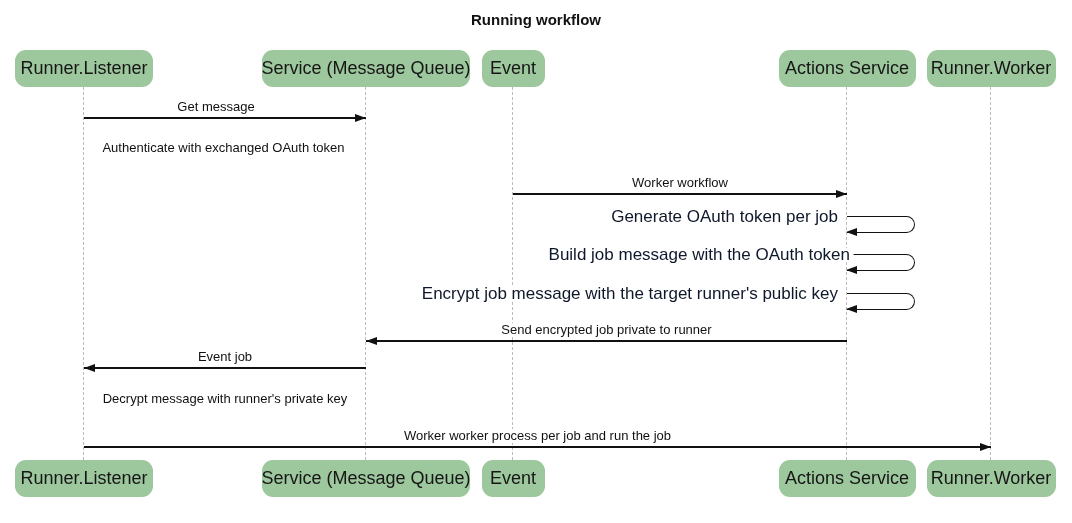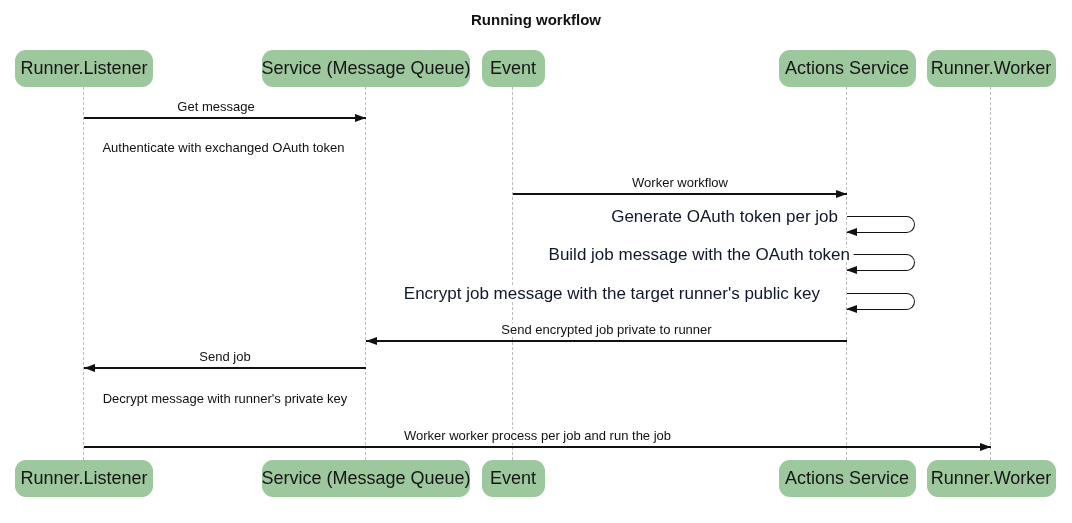--- a/index.html
+++ b/index.html
@@ -46,27 +46,27 @@
     <div class="arrow-head right" style="left: 836px; top: 189.5px;"></div>
     <div class="msg-label" style="left: 680px; top: 175.5px;">Worker workflow</div>
     <div class="self-loop" style="left: 847px; top: 216.3px; width: 68px;"></div>
     <div class="arrow-head left" style="left: 846px; top: 228.1px;"></div>
     <div class="self-label" style="left: 842px; top: 217px;">Generate OAuth token per job</div>
     <div class="self-loop" style="left: 847px; top: 254.3px; width: 68px;"></div>
     <div class="arrow-head left" style="left: 846px; top: 266.1px;"></div>
     <div class="self-label" style="left: 842px; top: 255px; margin-left: 12px;">Build job message with the OAuth token</div>
     <div class="self-loop" style="left: 847px; top: 293.3px; width: 68px;"></div>
     <div class="arrow-head left" style="left: 846px; top: 305.1px;"></div>
-    <div class="self-label" style="left: 824px; top: 294px;">Encrypt job message with the target runner's public key</div>
+    <div class="self-label" style="left: 842px; top: 294px;">Encrypt job message with the target runner's public key</div>
     <div class="msg-line" style="left: 366px; top: 340.3px; width: 481px;"></div>
     <div class="arrow-head left" style="left: 366px; top: 336.5px;"></div>
     <div class="msg-label" style="left: 606.5px; top: 322.5px;">Send encrypted job private to runner</div>
     <div class="msg-line" style="left: 84px; top: 367.3px; width: 282px;"></div>
     <div class="arrow-head left" style="left: 84px; top: 363.5px;"></div>
-    <div class="msg-label" style="left: 225px; top: 349.5px;">Send job</div>
+    <div class="msg-label" style="left: 225px; top: 349.5px;">Event job</div>
     <div class="msg-line" style="left: 84px; top: 446.3px; width: 907px;"></div>
     <div class="arrow-head right" style="left: 980px; top: 442.5px;"></div>
     <div class="msg-label" style="left: 537.5px; top: 428.5px;">Worker worker process per job and run the job</div>
     <div class="note" style="left: 94px; top: 131px; width: 259px; height: 33px;">
       <svg width="259" height="33"></svg>
       <span class="note-text">Authenticate with exchanged OAuth token</span>
     </div>
     <div class="note" style="left: 94px; top: 381px; width: 262px; height: 34px;">
       <svg width="262" height="34"></svg>
       <span class="note-text">Decrypt message with runner's private key</span>

